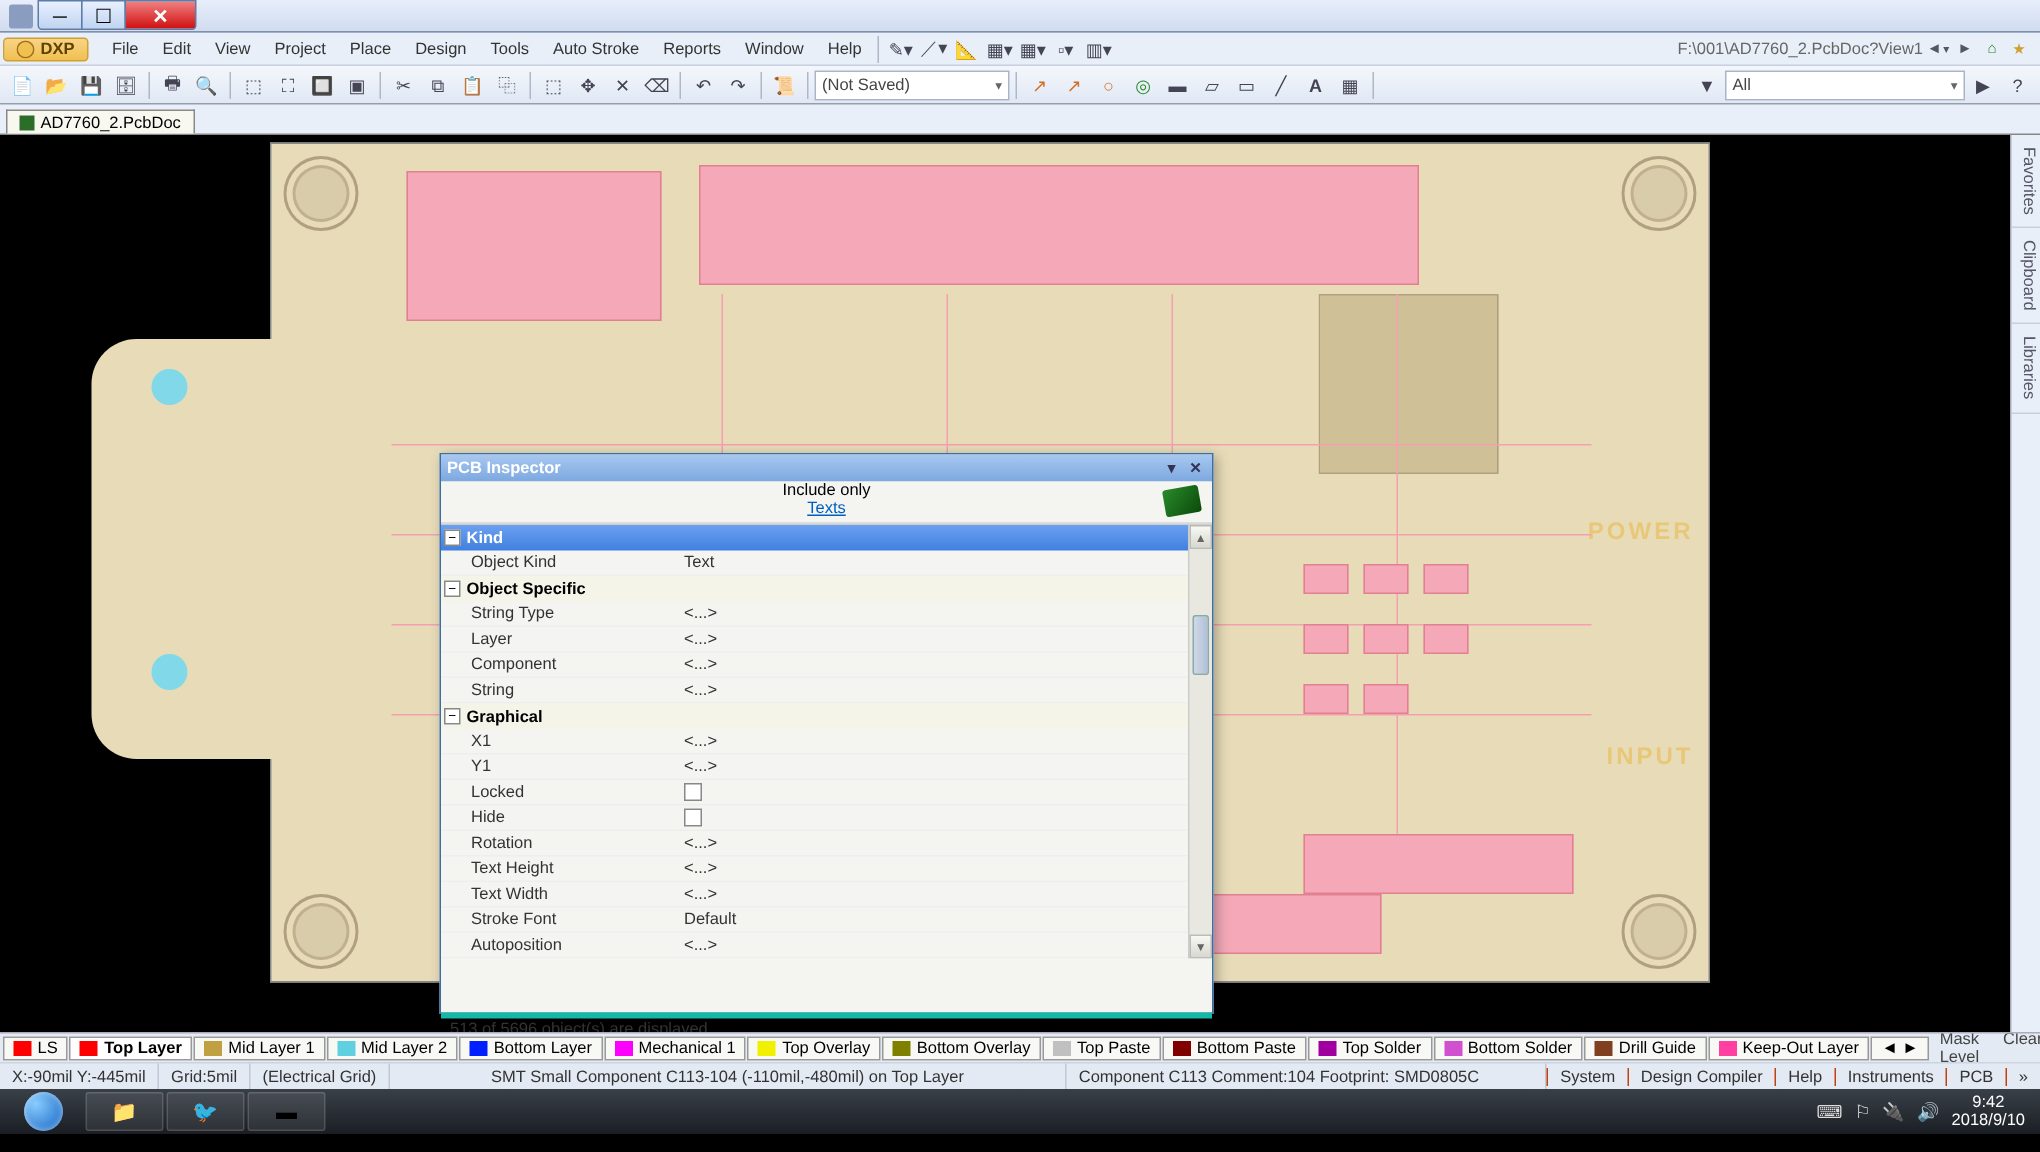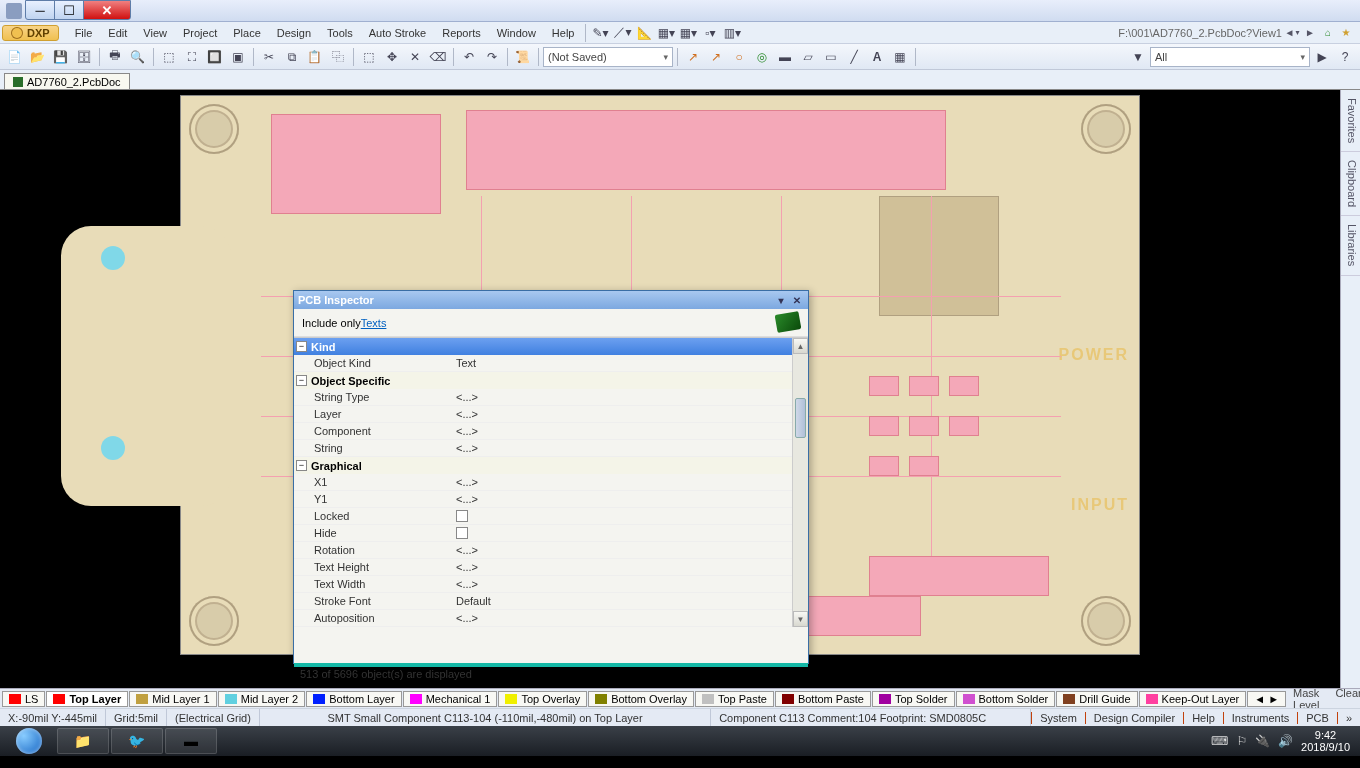--- a/index.html
+++ b/index.html
@@ -48,25 +48,25 @@
 .comp-pink { position:absolute; background:#f4a8b8; border:1px solid #e08090;}
 .comp-cyan { position:absolute; background:#80d8e8; border-radius:50%;}
 .board-text { position:absolute; color:#e8c878; font-weight:bold; font-size:16px; letter-spacing:2px;}
 .gnd-sq { position:absolute; width:120px; height:120px; background:#d0c098; box-shadow: inset 0 0 0 1px #b0a080;}
 
 
 .sidepanels { width:20px; background:#e8eff8; border-left:1px solid #aab; display:flex; flex-direction:column;}
 .sidetab { writing-mode: vertical-rl; padding:8px 2px; color:#556; border-bottom:1px solid #ccd; font-size:11px; cursor:default;}
 
 
-.inspector { position:absolute; left:293px; top:200px; width:516px; height:374px; background:#f4f4f0; border:1px solid #3a6ea5; box-shadow:2px 2px 8px rgba(0,0,0,0.3);}
+.inspector { position:absolute; left:293px; top:212px; width:516px; height:374px; background:#f4f4f0; border:1px solid #3a6ea5; box-shadow:2px 2px 8px rgba(0,0,0,0.3);}
 .insp-title { height:18px; background:linear-gradient(#a8c8f0,#7ca8e0); color:#fff; font-weight:bold; display:flex; align-items:center; padding:0 4px; font-size:11px;}
 .insp-title-btns { margin-left:auto; display:flex; gap:2px;}
 .insp-tbtn { width:14px; height:14px; color:#335; font-size:10px; display:flex; align-items:center; justify-content:center; cursor:pointer;}
-.insp-header { height:28px; display:flex; align-items:center; padding:0 8px; background:#f4f4f0; border-bottom:1px solid #ddd; position:relative;}
+.insp-header { height:28px; display:flex; align-items:center; padding:0 8px; background:#f4f4f0; border-bottom:1px solid #ddd; position:relative;flex-direction:column;}
 .insp-header a { color:#0060c0; text-decoration:underline; }
 .insp-chip { position:absolute; right:8px; top:4px; width:24px; height:18px; background:linear-gradient(135deg,#2a8a2a,#0a4a0a); transform:rotate(-10deg); border-radius:2px;}
 .insp-grid { height:290px; overflow:hidden; position:relative; border-top:1px solid #ccc;}
 .insp-scroll { position:absolute; right:0; top:0; bottom:0; width:16px; background:#e8e8e0; border-left:1px solid #ccc;}
 .insp-scroll-btn { height:16px; background:linear-gradient(#f8f8f4,#d8d8d0); border:1px solid #bbb; display:flex; align-items:center; justify-content:center; font-size:8px; color:#666;}
 .insp-scroll-thumb { position:absolute; left:2px; right:2px; top:60px; height:40px; background:linear-gradient(90deg,#d0d8e8,#b0c0d8); border:1px solid #8aa; border-radius:2px;}
 .insp-rows { margin-right:16px;}
 .insp-cat { height:17px; background:linear-gradient(#6ca0f0,#4080e0); color:#fff; font-weight:bold; display:flex; align-items:center; padding-left:2px; font-size:11px;}
 .insp-cat.yellow { background:#f4f4e8; color:#000; }
 .insp-cat .exp { width:11px; height:11px; background:#fff; border:1px solid #888; color:#000; font-size:9px; line-height:9px; text-align:center; margin-right:4px; font-weight:normal;}

